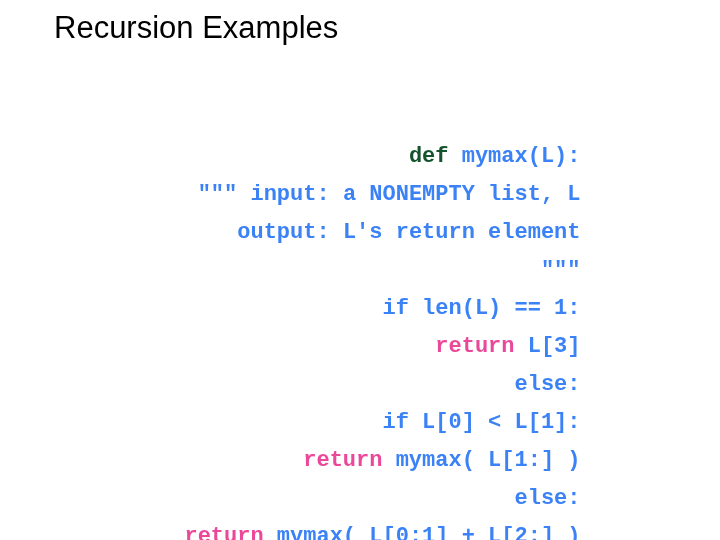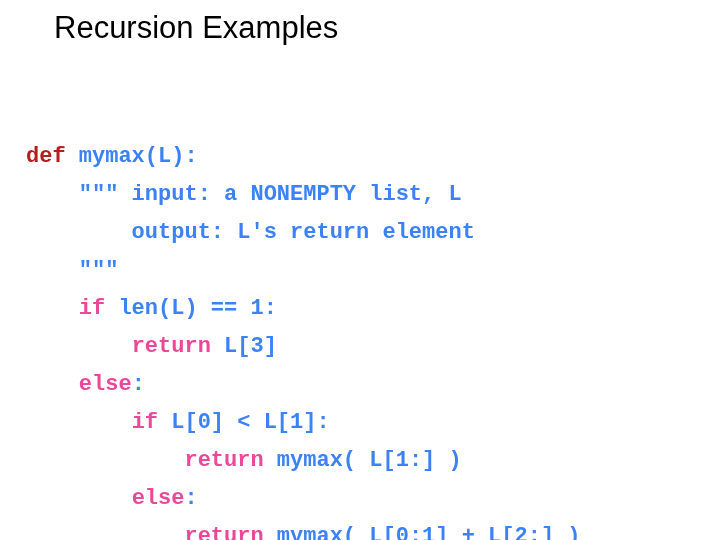--- a/index.html
+++ b/index.html
@@ -9,42 +9,43 @@
     height: 540px;
     background: #fff;
     font-family: Verdana, Geneva, sans-serif;
     color: #000;
   }
   .slide {
     position: relative;
     width: 720px;
     height: 540px;
     box-sizing: border-box;
+    text-align: right;
   }
   .title {
     position: absolute;
     left: 54px;
     top: 10px;
     font-size: 31px;
     font-weight: 400;
     letter-spacing: 0px;
   }
   .code {
     position: absolute;
     left: 26px;
     top: 100px;
     font-family: "Courier New", Courier, monospace;
     font-size: 22px;
     line-height: 38px;
     font-weight: bold;
     white-space: pre;
   }
-  .kw-def { color: #b91c1c; }   
+  .kw-def { color: #14532d; }   
   .kw-rtn { color: #ec4899; }   
-  .kw-if  { color: #ec4899; }   
+  .kw-if  { color: #3b82f6; }   
   .plain  { color: #3b82f6; }
 </style>
 </head>
 <body>
 
 <div class="slide">
   <div class="title">Recursion Examples</div>
 
   <div class="code">
 <span><span class="kw-def">def</span><span class="plain"> mymax(L):</span></span>

